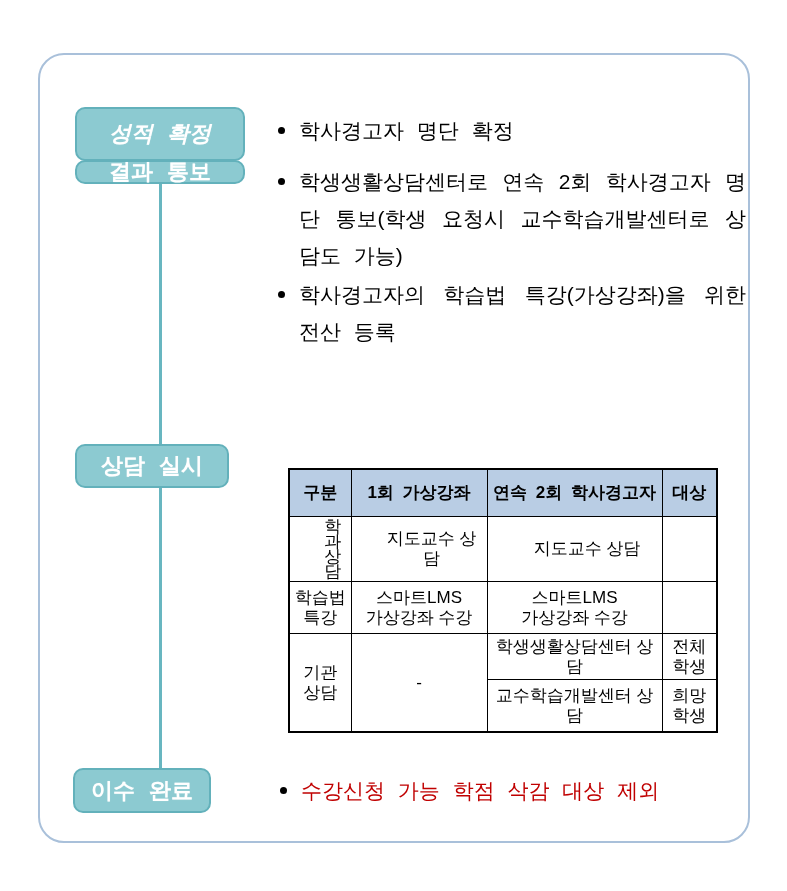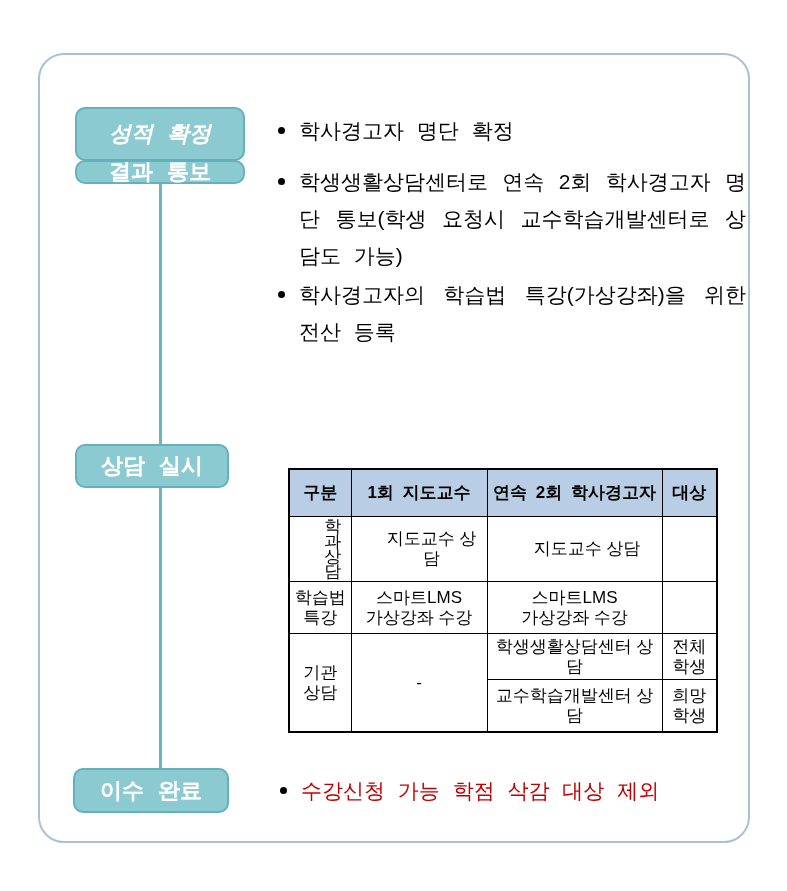--- a/index.html
+++ b/index.html
@@ -38,21 +38,21 @@
   .step{
     position:absolute;z-index:2;box-sizing:border-box;
     background:var(--step_fill);border:2px solid var(--step_border);border-radius:10px;
     color:var(--step_text);font-weight:bold;font-size:22px;word-spacing:8px;
     display:flex;align-items:center;justify-content:center;
     text-shadow:0 0 1px rgba(255,255,255,0.4);
   }
   .step1{left:75px;top:107px;width:170px;height:54px;font-style:italic;}
   .step2{left:75px;top:160px;width:170px;height:24px;}
   .step3{left:75px;top:444px;width:154px;height:44px;}
-  .step4{left:73px;top:768px;width:156px;height:45px;}
+  .step4{left:73px;top:768px;width:138px;height:45px;}
 
   .notes{position:absolute;z-index:2;}
   .notes1{left:278px;top:112px;width:470px;}
   .notes2{left:278px;top:163px;width:468px;}
   .notes4{left:280px;top:772px;width:490px;}
   .bullet{display:flex;margin-bottom:2px;}
   .dot{
     flex:none;width:7px;height:7px;border-radius:50%;background:#000;
     margin:15px 14px 0 0;
   }
@@ -124,21 +124,21 @@
   <table class="ctable">
     <colgroup>
         <col class="c0">
         <col class="c1">
         <col class="c2">
         <col class="c3">
       </colgroup>
     <thead>
       <tr>
         <th>구분</th>
-        <th>1회 지도교수</th>
+        <th>1회 가상강좌</th>
         <th>연속 2회 학사경고자</th>
         <th>대상</th>
       </tr>
     </thead>
     <tbody>
       <tr class="r1">
         <td class="tight">학과
 상담</td>
         <td>지도교수 상담</td>
         <td>지도교수 상담</td>

